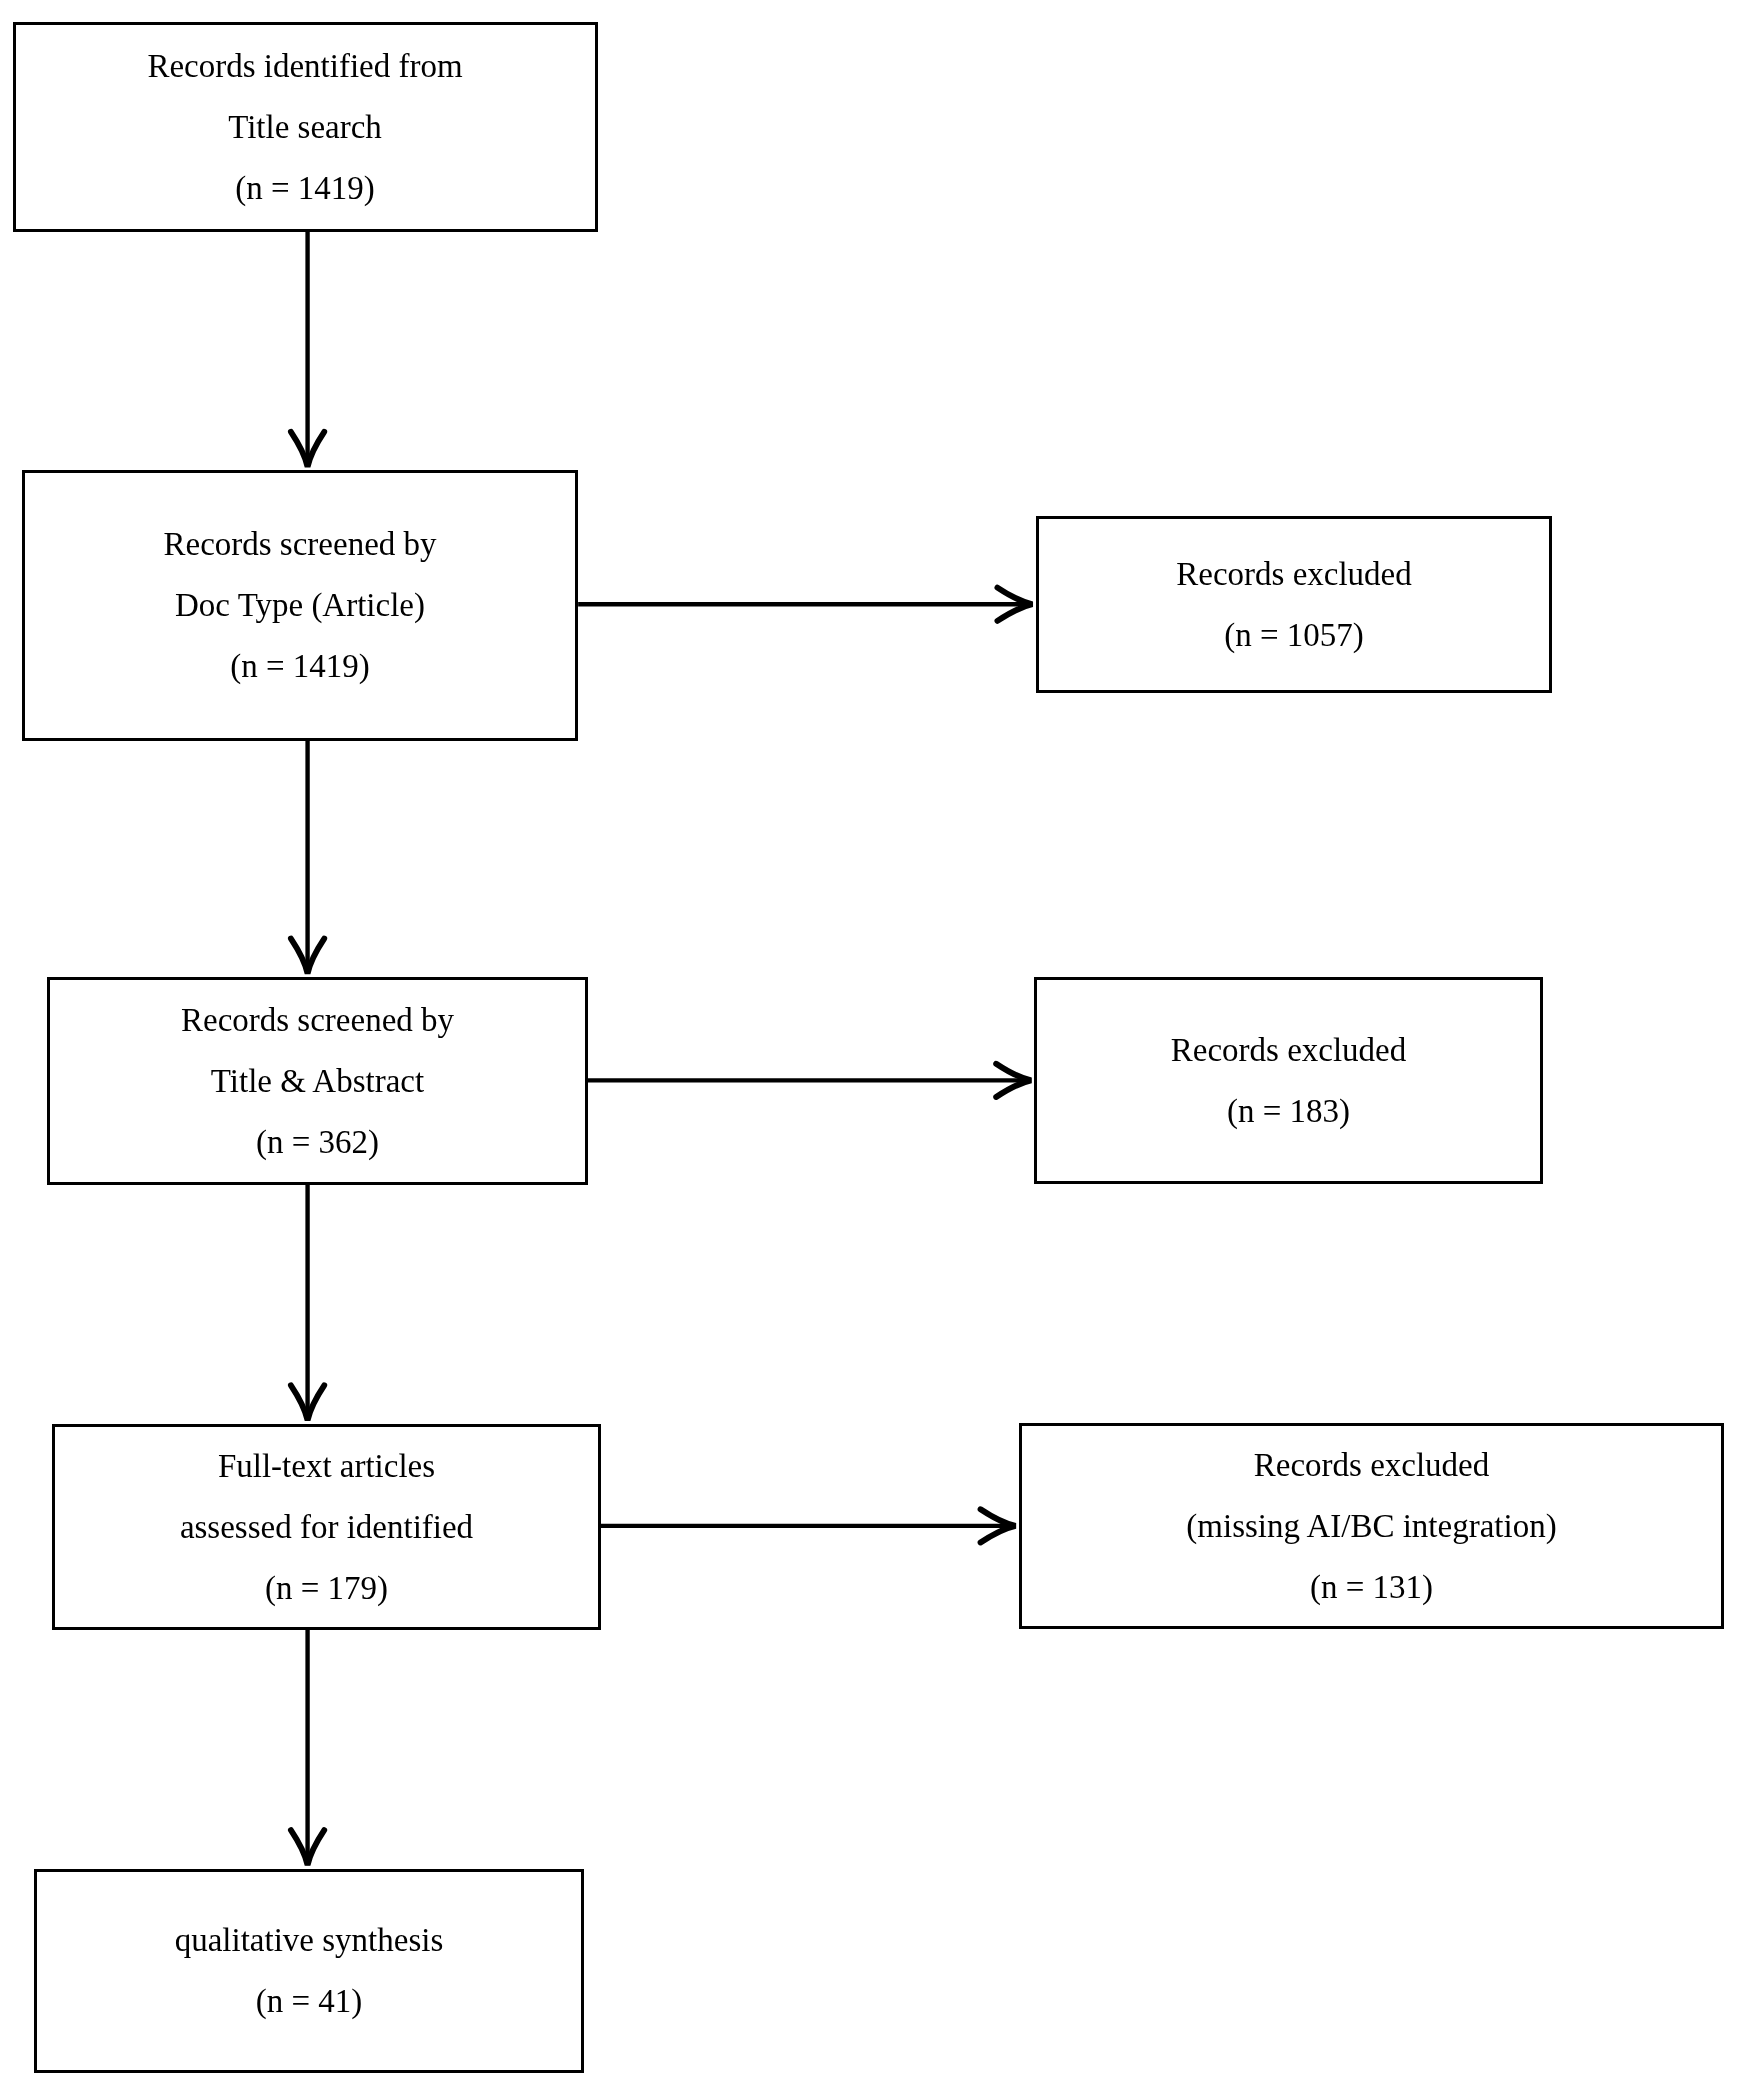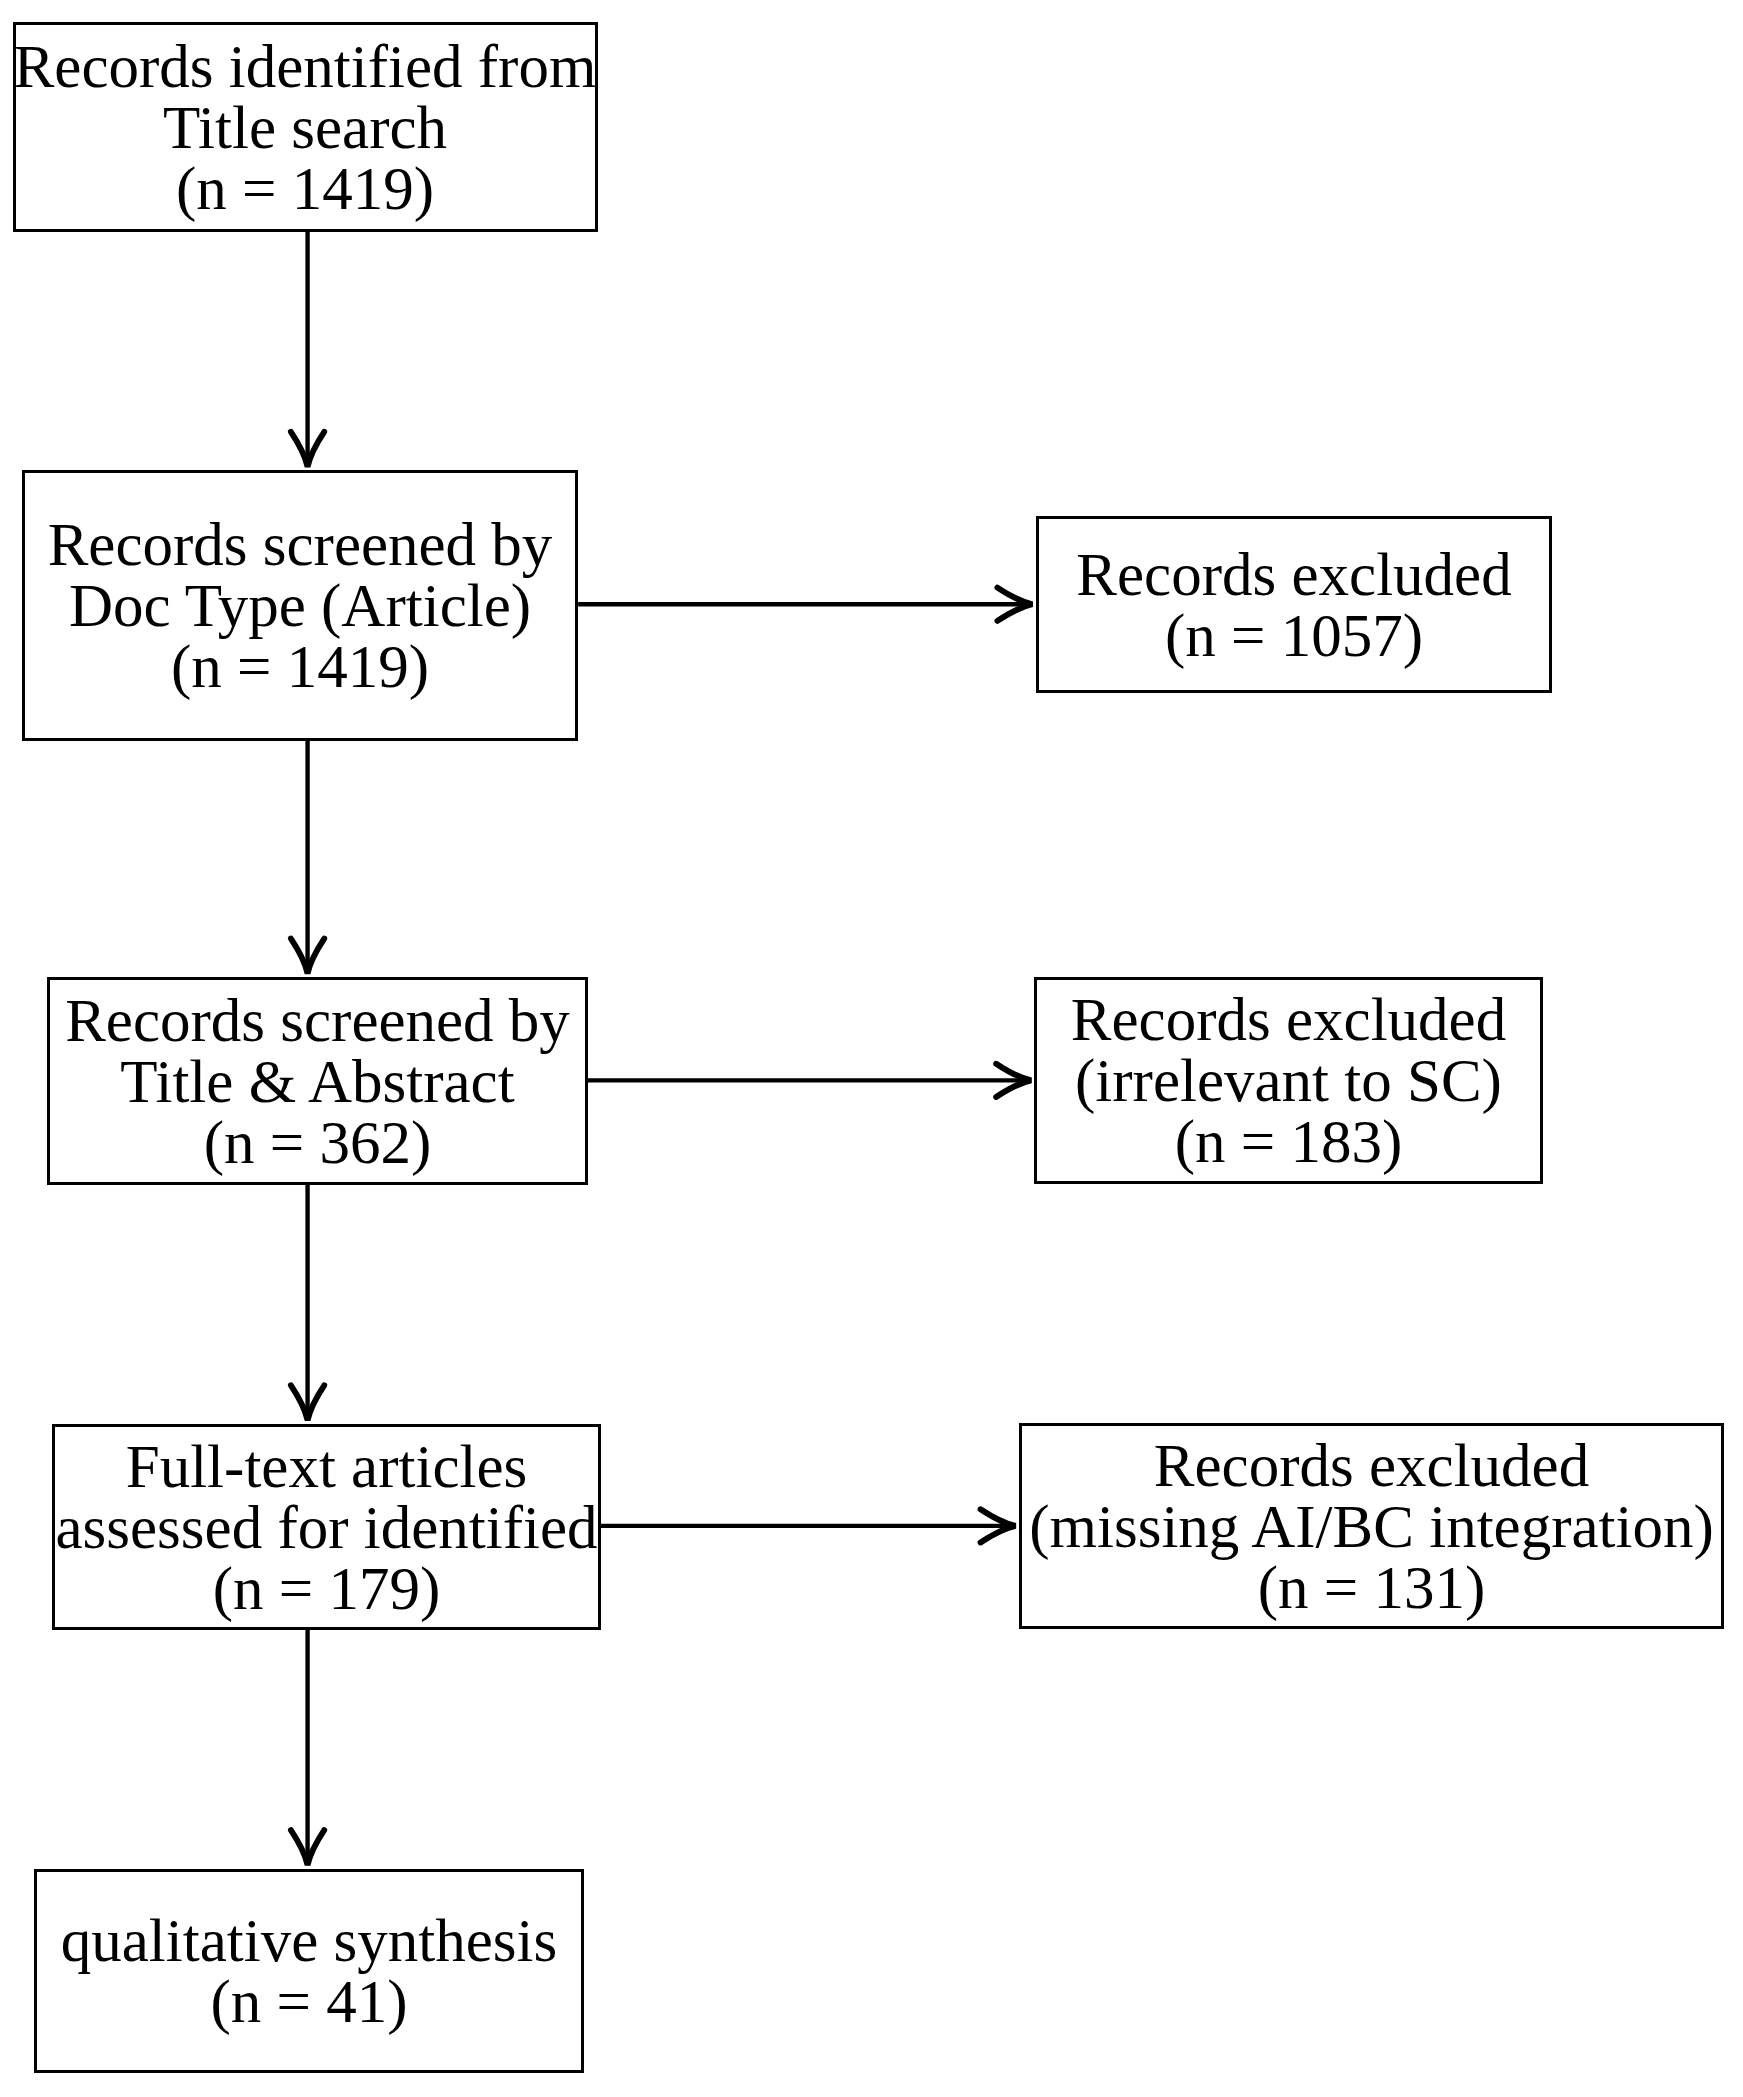--- a/index.html
+++ b/index.html
@@ -19,21 +19,21 @@
   .node {
     position: absolute;
     box-sizing: border-box;
     border: 3.7px solid #000000;
     background: #ffffff;
     display: flex;
     flex-direction: column;
     justify-content: center;
     align-items: center;
     text-align: center;
-    font-size: 61px;
+    font-size: 33px;
     line-height: 61px;
     white-space: nowrap;
   }
   .node .ln { display: block; }
 
   
   .n-identified        { left: 12.5px;   top: 22px;   width: 585px;  height: 210px; }
   .n-screened-language { left: 22px;   top: 470px;  width: 556px;  height: 271px; }
   .n-screened-title    { left: 47px;   top: 977px; width: 541px;  height: 208px; }
   .n-fulltext          { left: 37px;   top: 1424px; width: 549px;  height: 206px; margin-left: 15px; }
@@ -84,21 +84,20 @@
   </div>
 
   <div class="node n-screened-title">
     <span class="ln">Records screened by</span>
     <span class="ln">Title &amp; Abstract</span>
     <span class="ln">(n = 362)</span>
   </div>
 
   <div class="node n-excluded-183">
     <span class="ln">Records excluded</span>
-    <span class="ln">(irrelevant to SC)</span>
     <span class="ln">(n = 183)</span>
   </div>
 
   <div class="node n-fulltext">
     <span class="ln">Full-text articles</span>
     <span class="ln">assessed for identified</span>
     <span class="ln">(n = 179)</span>
   </div>
 
   <div class="node n-excluded-131">

